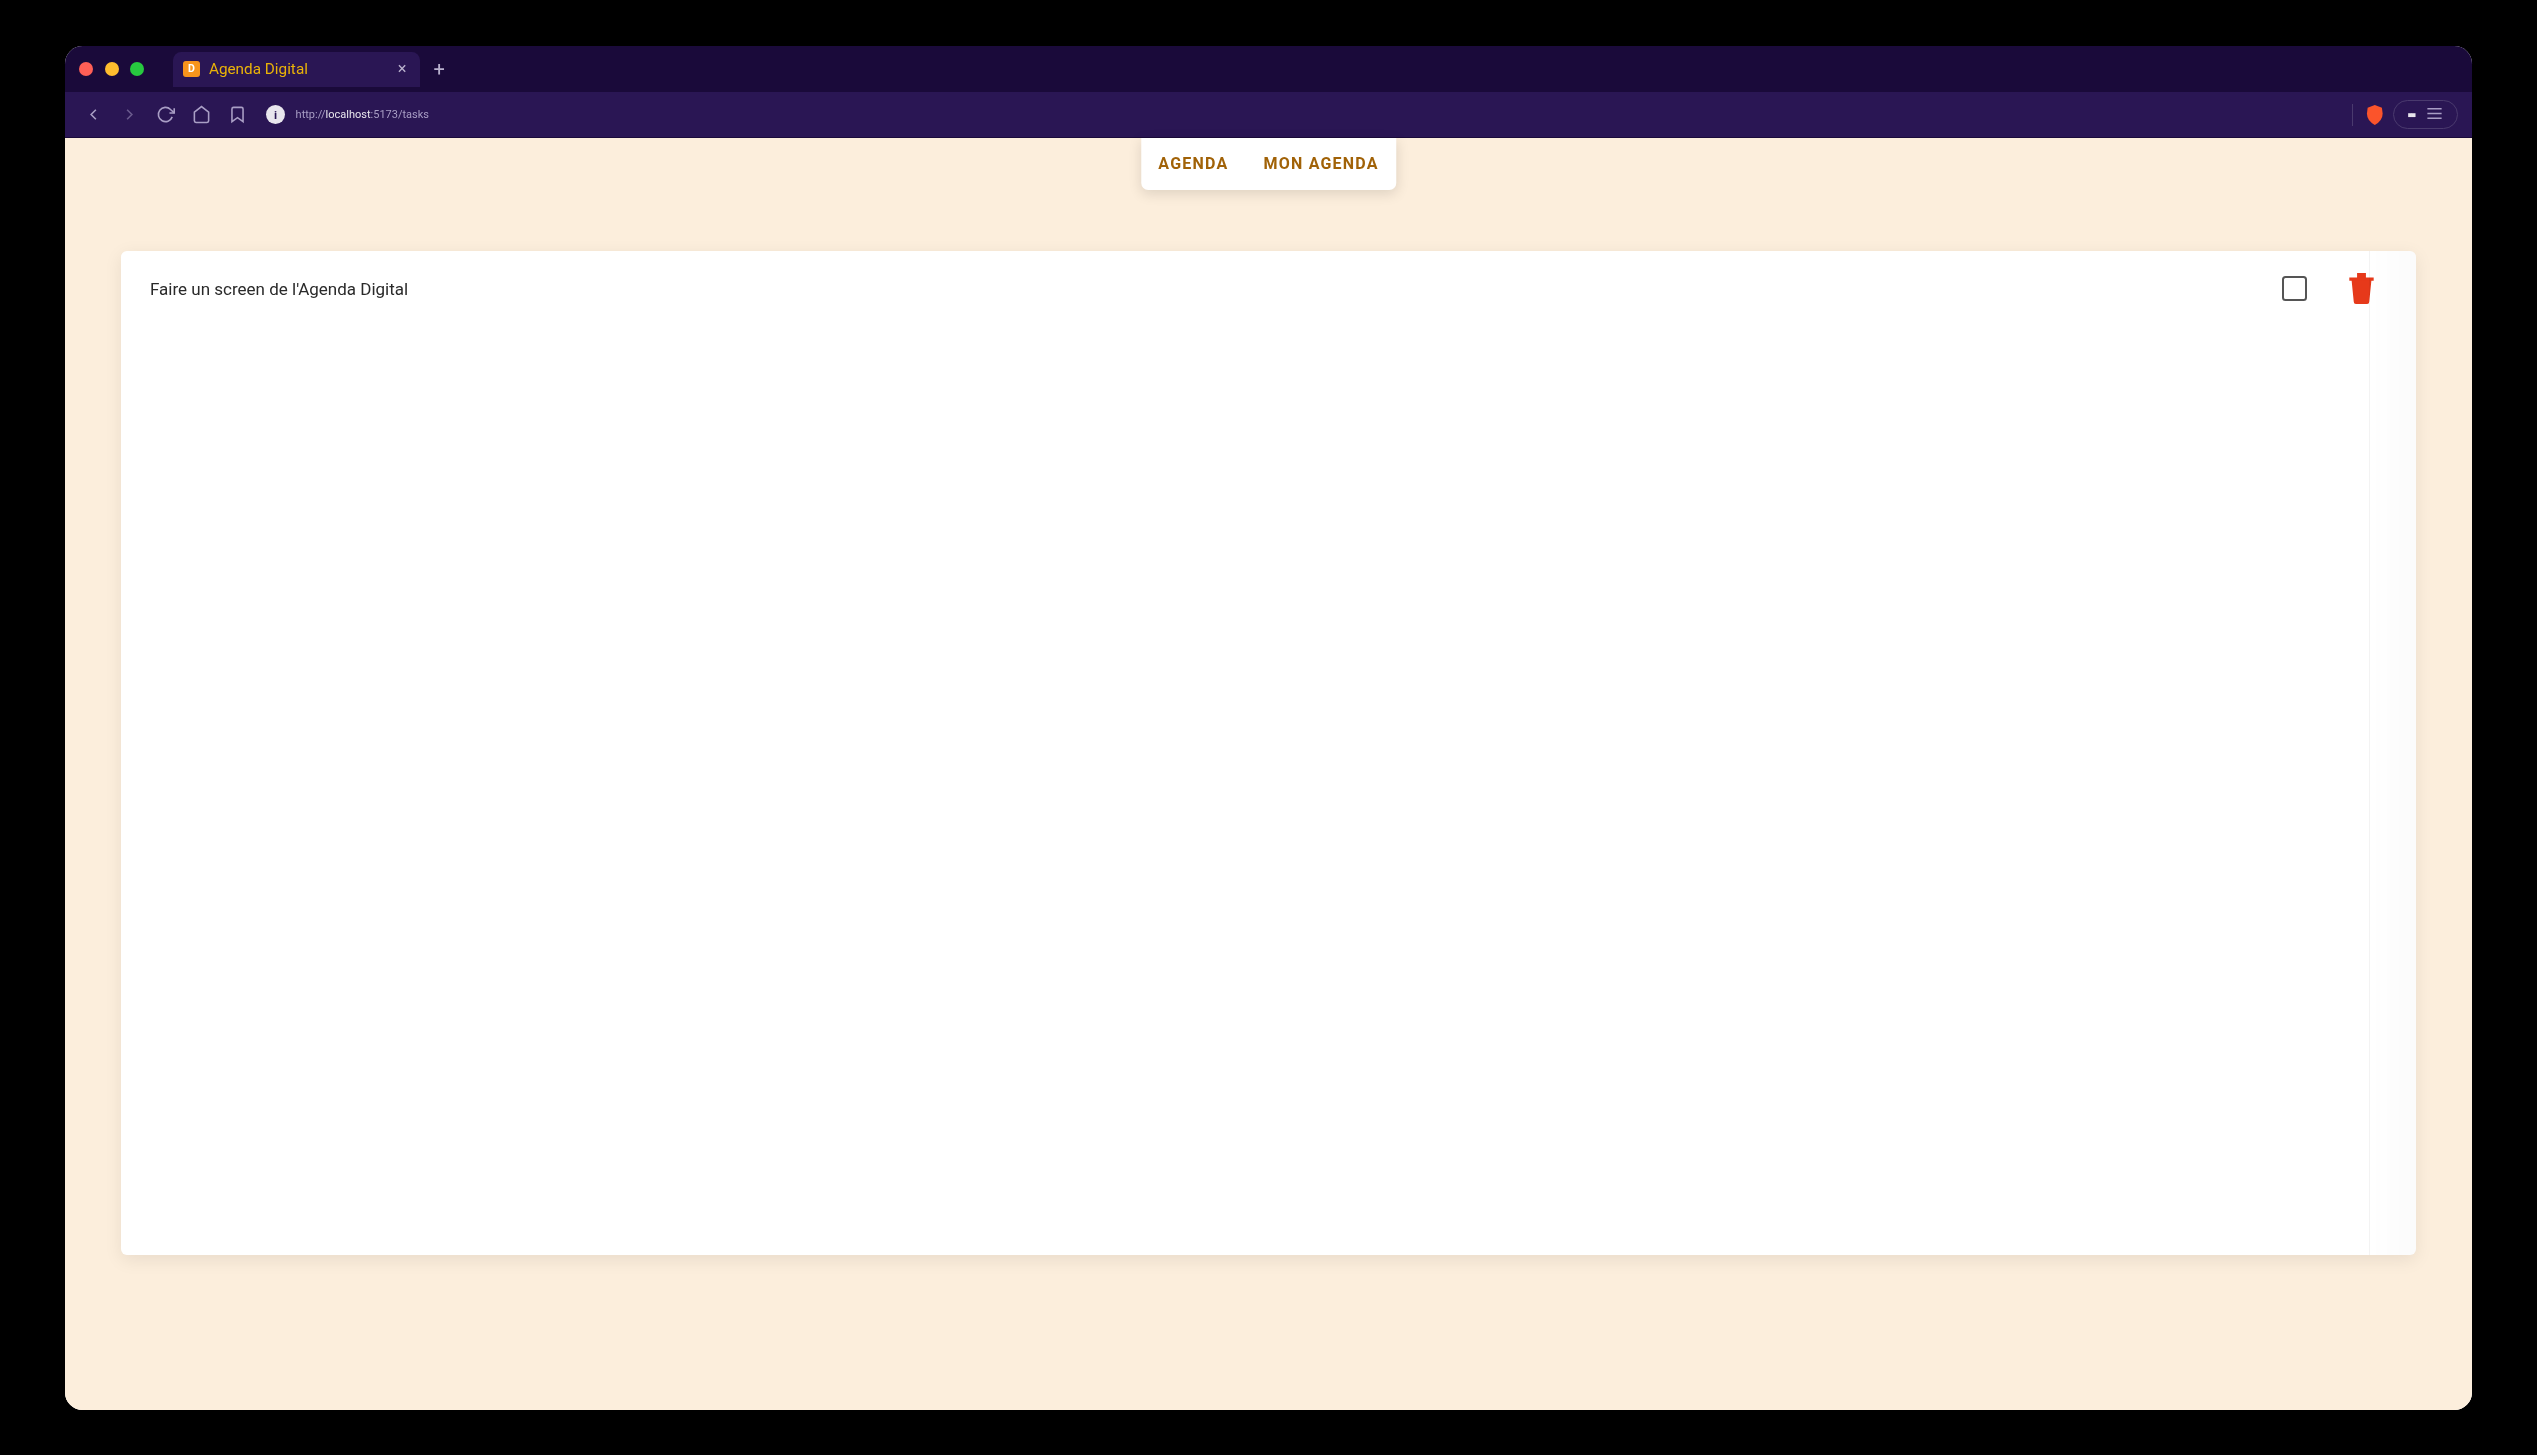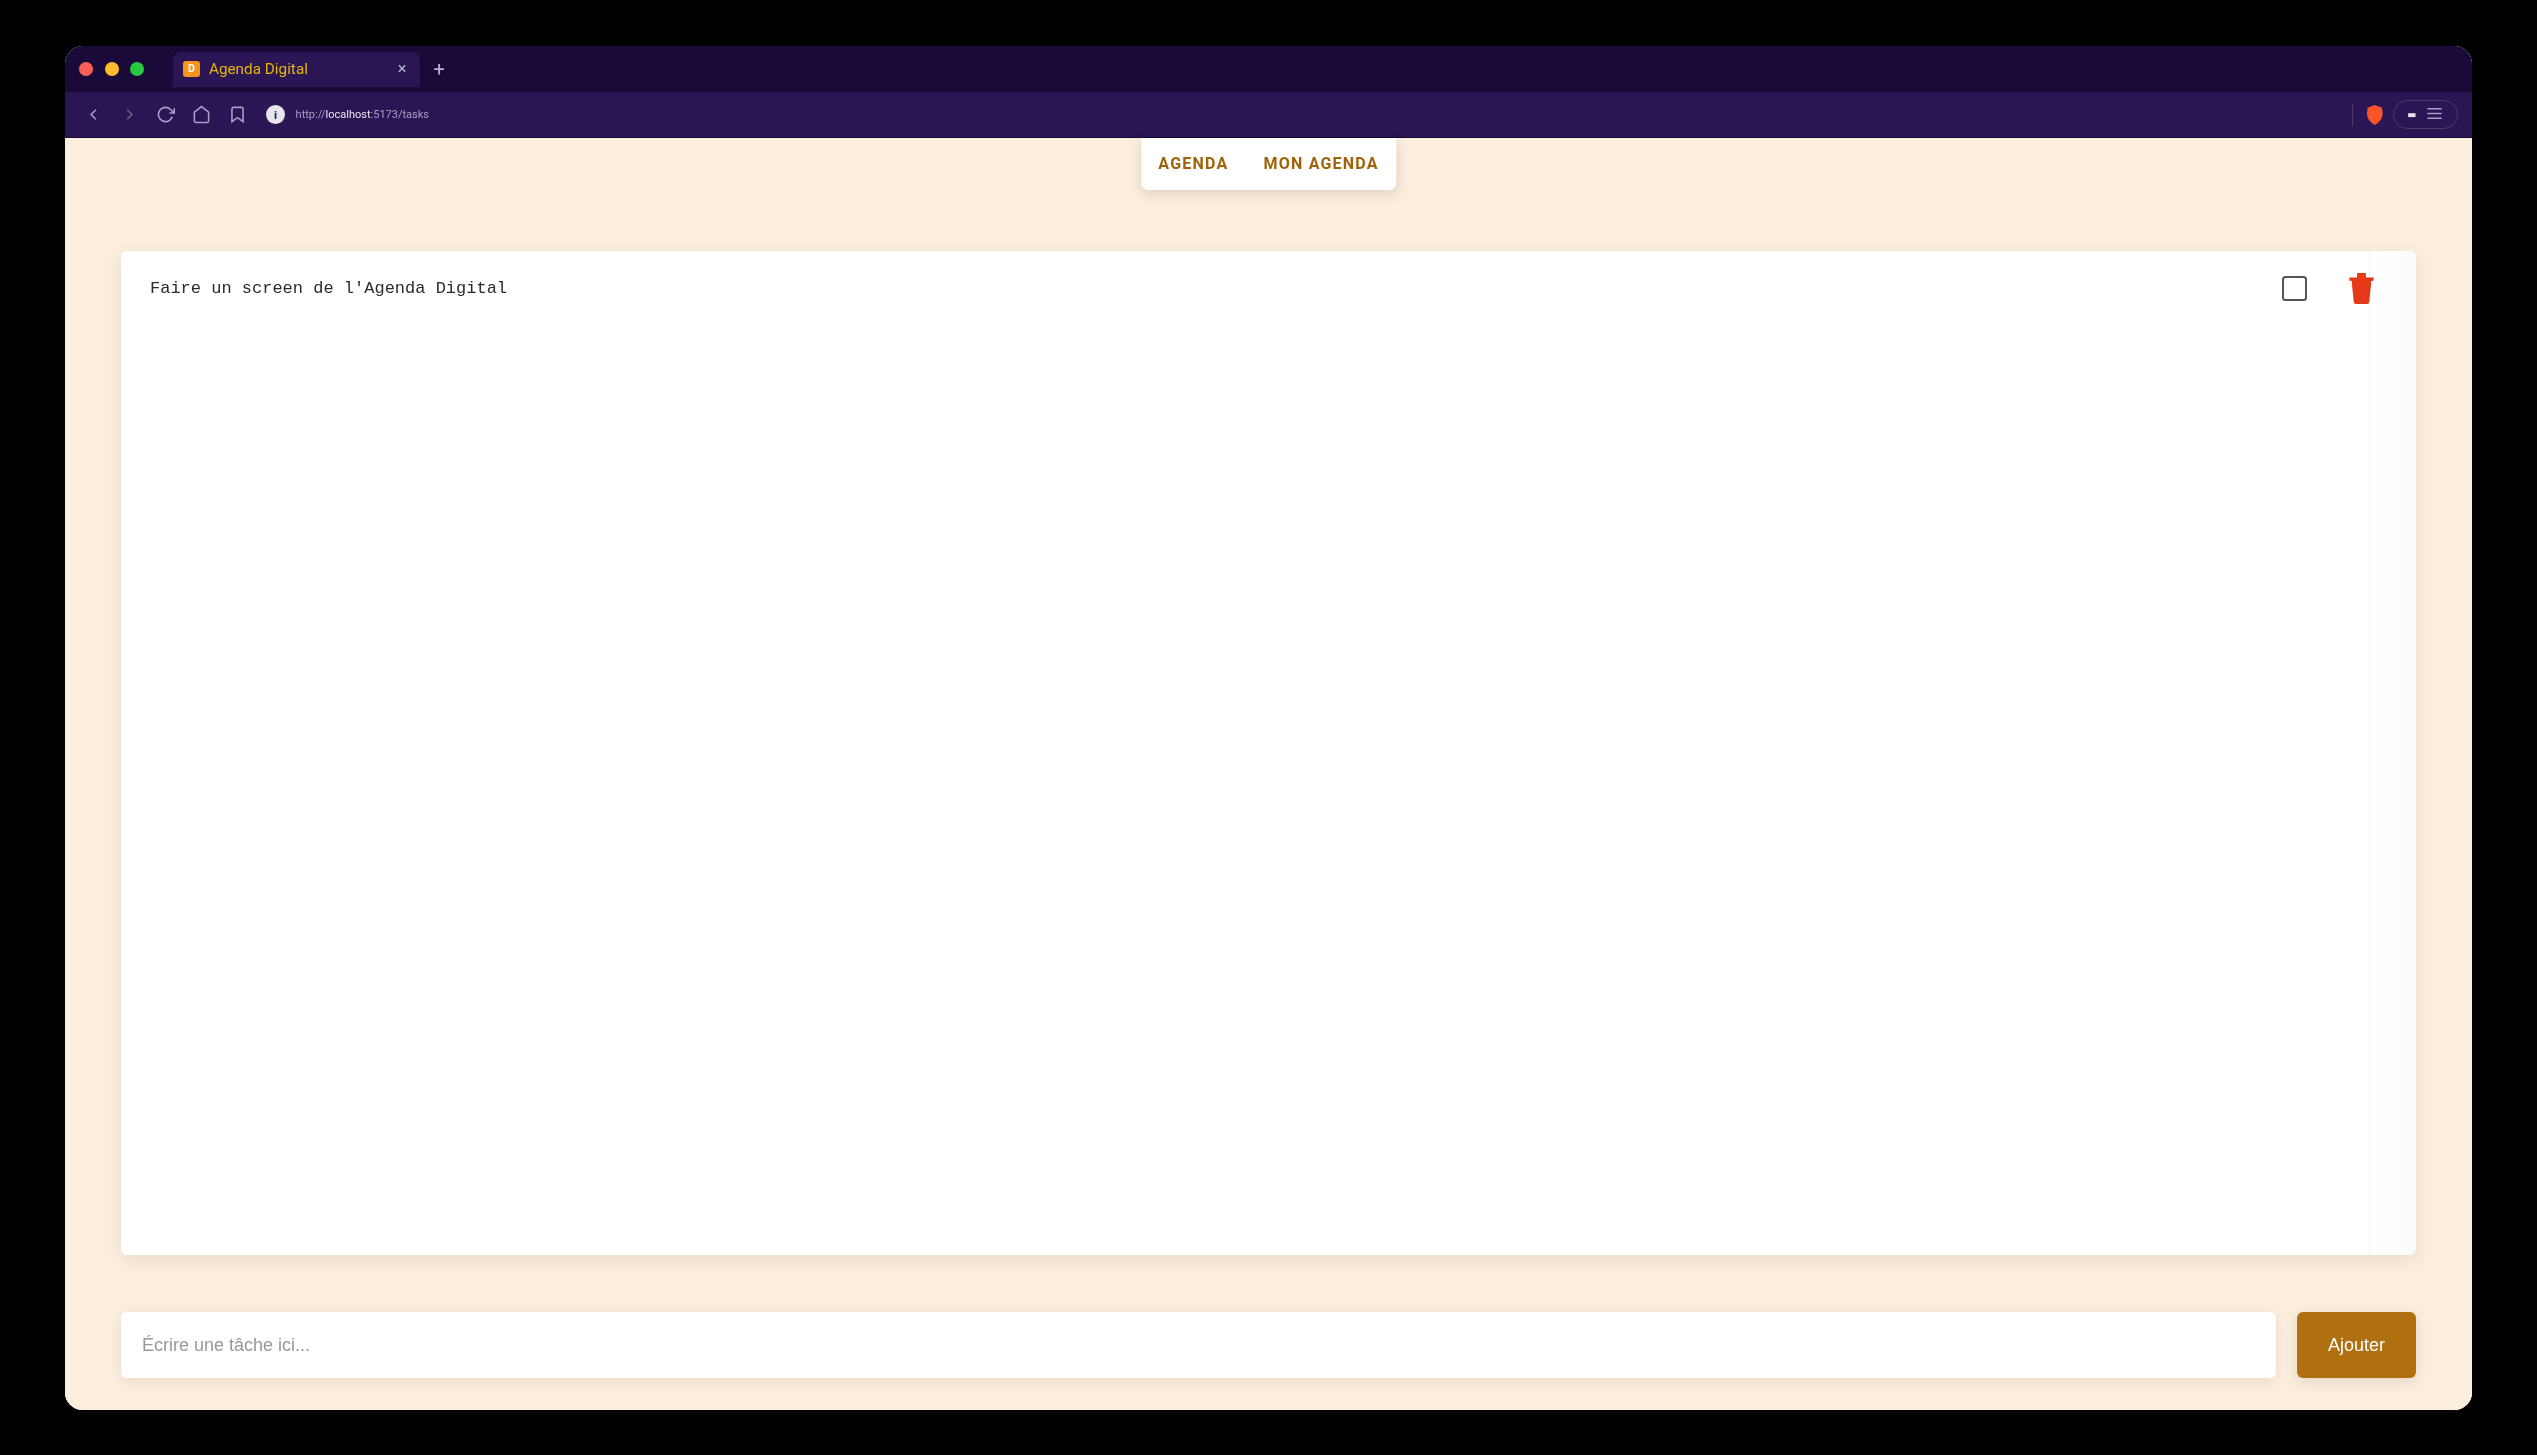--- a/index.html
+++ b/index.html
@@ -172,21 +172,20 @@
     }
     .task-row {
       display: flex;
       align-items: center;
       padding: 22px 29px;
     }
     .task-text {
       font-size: 17px;
       color: #2a2a2a;
       flex: 1;
-      font-family: Liberation Mono, monospace;
     }
     .task-actions { display: flex; align-items: center; gap: 41px; padding-right: 11.7px;}
     .checkbox {
       width: 25px; height: 25px;
       border: 2.9px solid #555;
       border-radius: 3.5px;
       cursor: pointer;
     }
     .trash {
       width: 27px; height: 31px;
@@ -320,20 +319,16 @@
             <svg viewBox="0 0 24 28" width="27" height="31">
               <path d="M3 6 h18 l-2 20 a2 2 0 0 1 -2 2 h-10 a2 2 0 0 1 -2 -2 Z" fill="#e6391a"></path>
               <path d="M1 4 h22 v3 h-22 Z M8 0 h8 v4 h-8 Z" fill="#e6391a"></path>
             </svg>
           </div>
         </div>
       </div>
       <div class="scroll-hint"></div>
     </div>
 
-    <div class="add-bar">
-      <input class="add-input" type="text" placeholder="Écrire une tâche ici..." style="">
-      <button class="add-btn">Ajouter</button>
-    </div>
   </div>
 
 </div>
 
 
 </body></html>

